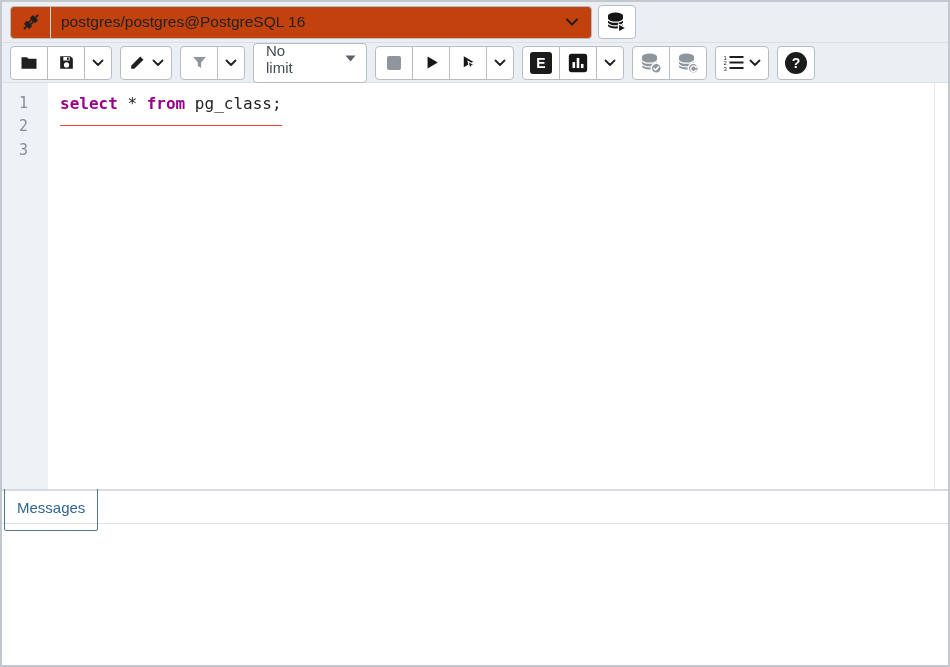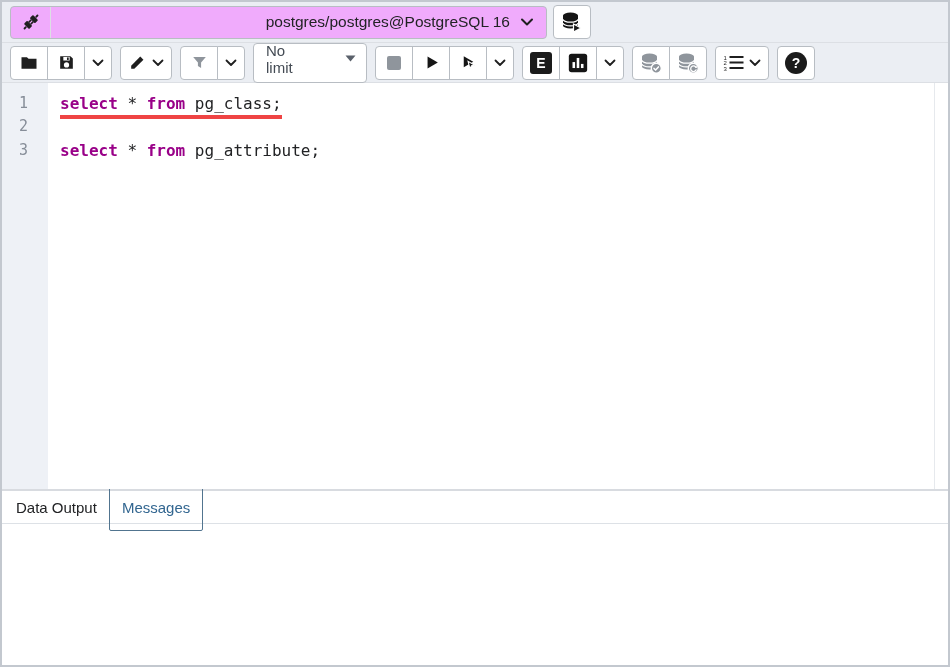--- a/index.html
+++ b/index.html
@@ -15,26 +15,25 @@
 
   
   .conn-bar {
     height: 41px; flex: 0 0 41px;
     background: #ebeef3;
     border-bottom: 1px solid #dcdfe4;
     display: flex; align-items: center;
     padding: 0 8px; gap: 6px;
   }
   .conn-combo {
-    width: 537px; height: 33px;
-    background: #f0abfc;
+    width: 582px; height: 33px;
+    background: #c2410c;
     border: 1px solid #b8bdc3; border-radius: 4px;
     display: flex; align-items: center;
     cursor: pointer;
-    text-align: right;
   }
   .conn-icon-box {
     width: 40px; height: 100%;
     display: flex; align-items: center; justify-content: center;
     border-right: 1px solid #dcdfe4;
   }
   .conn-text {
     flex: 1; padding: 0 10px;
     font-size: 15.5px; color: #222325;
     white-space: nowrap; overflow: hidden;
@@ -122,21 +121,21 @@
     line-height: 23.3px;
   }
   .code {
     flex: 1; padding: 9px 0 0 12px;
     font-family: "DejaVu Sans Mono", monospace;
     font-size: 16px; color: #222325;
     line-height: 23.3px;
   }
   .code-line { white-space: pre; min-height: 23.3px; }
   .tok-kw { color: #990088; font-weight: bold; }
-  .exec-underline { border-bottom: 4px solid #ef4444; padding-bottom: 2px; }
+  .exec-underline { border-bottom: 1px solid #ef4444; padding-bottom: 12px; }
   .scroll-line {
     position: absolute; top: 0; bottom: 0; right: 13px;
     width: 1px; background: #e6e9ed;
   }
 
   
   .splitter { flex: 0 0 2px; height: 2px; background: #d8dbe0; cursor: row-resize; }
 
   
   .otabs {
@@ -388,26 +387,24 @@
 
   <div class="editor">
     <div class="gutter">
       <div>1</div>
       <div>2</div>
       <div>3</div>
     </div>
     <div class="code">
       <div class="code-line"><span class="exec-underline"><span class="tok-kw">select</span><span> * </span><span class="tok-kw">from</span><span> pg_class;</span></span></div>
       <div class="code-line"></div>
-      <div class="code-line"><span class="tok-kw">select</span><span> * </span><span class="tok-kw">from</span><span> pg_attribute;</span></div>
     </div>
     <div class="scroll-line"></div>
   </div>
 
   <div class="splitter"></div>
 
   <div class="otabs">
-    <div class="otab">Data Output</div>
     <div class="otab active">Messages</div>
   </div>
 
 
 </div>
 
 </body></html>

